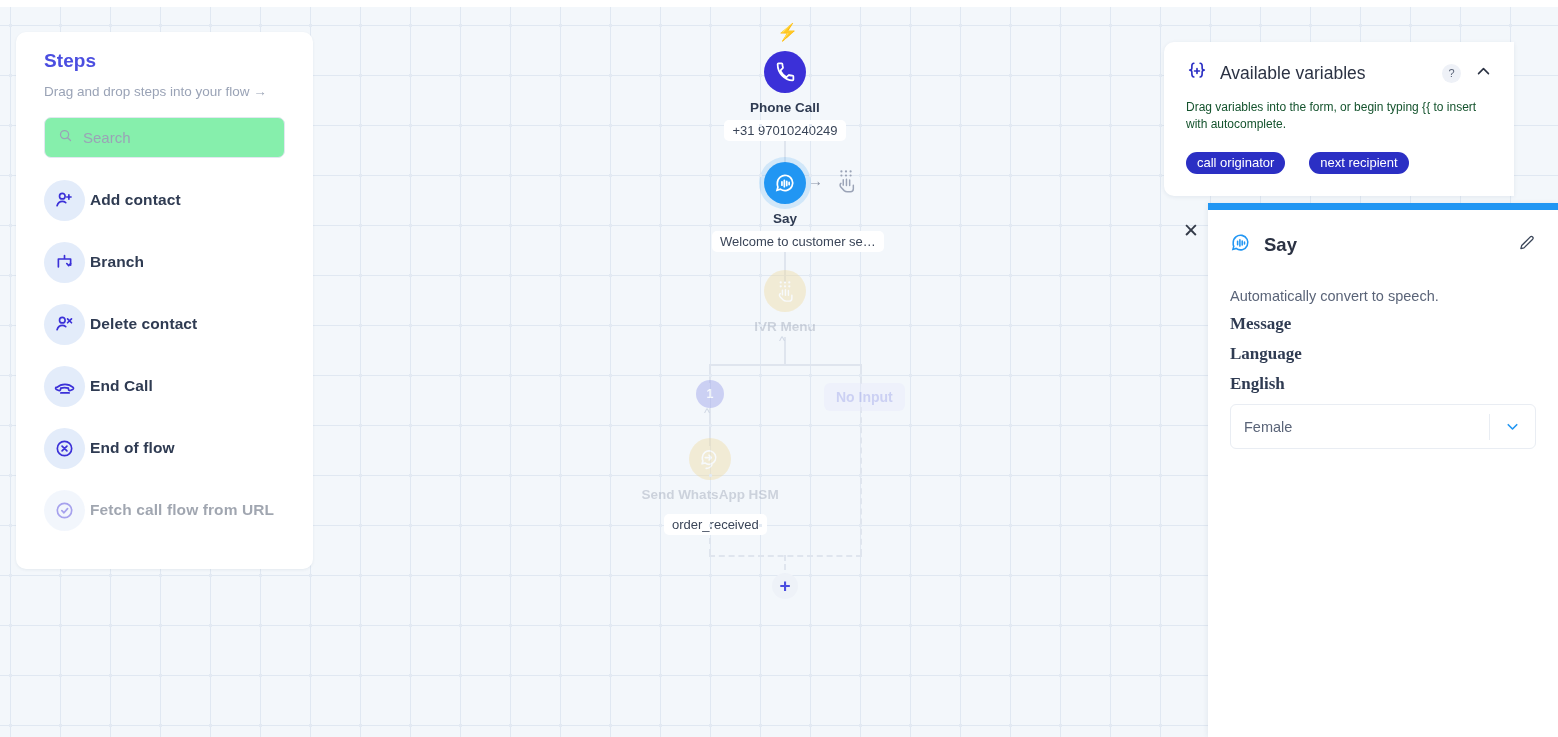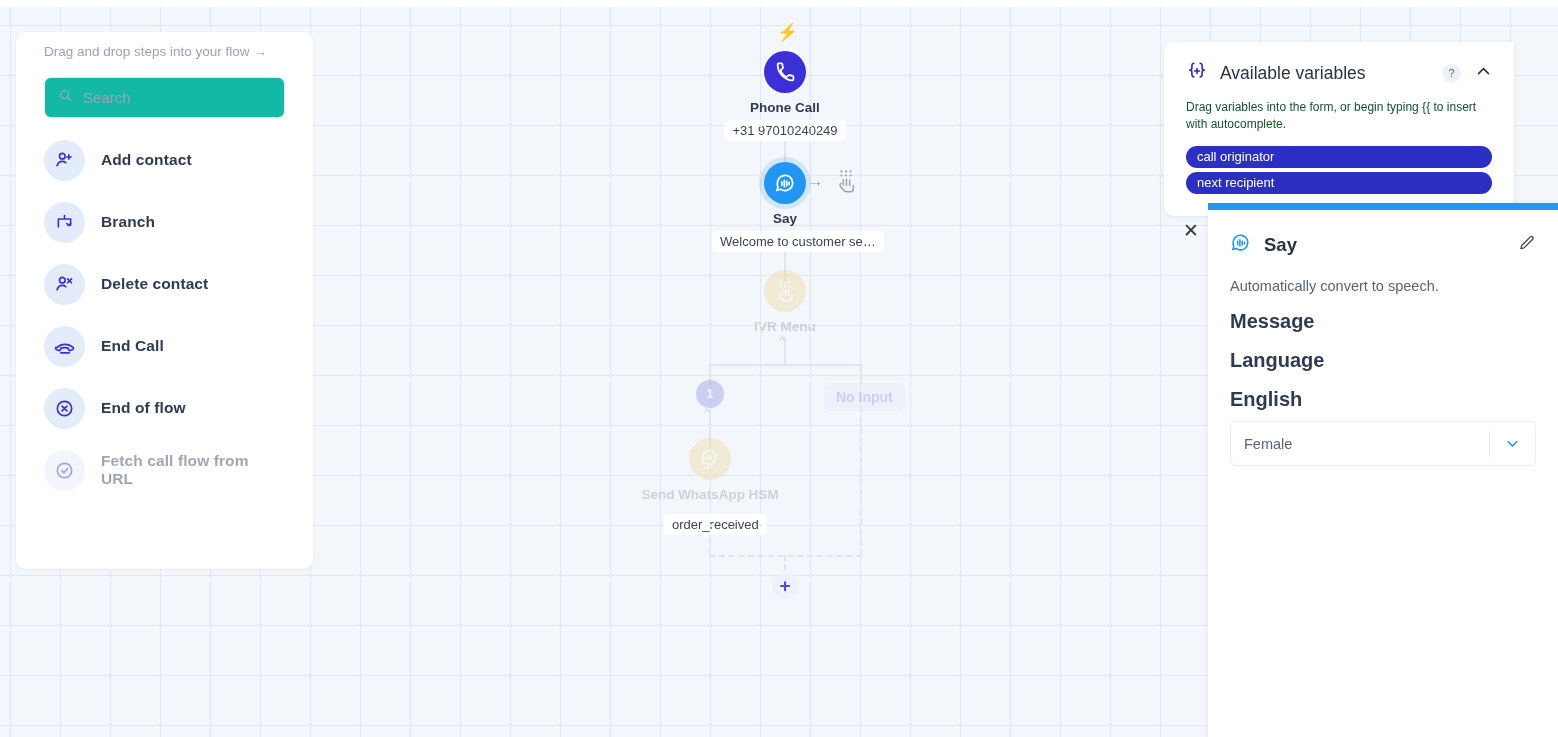--- a/index.html
+++ b/index.html
@@ -38,29 +38,29 @@
     border-radius: 10px;
     box-shadow: 0 1px 3px rgba(30,50,90,.07);
     overflow: hidden;
     padding: 0 28px;
     z-index: 5;
   }
   .sb-title { color:#4b4ee0; font-size:19px; font-weight:700; margin-top:18px; letter-spacing:.1px;}
   .sb-sub { color:#9aa3b6; font-size:13.5px; margin-top:12px; }
   .sb-search {
     margin-top: 18px; height: 41px; border: 1px solid #e2e7f0; border-radius: 7px;
-    display:flex; align-items:center; gap:10px; padding: 0 13px; background:#14b8a6;
+    display:flex; align-items:center; gap:10px; padding: 0 13px; background:#86efac;
   }
   .sb-search input {
     border:0; outline:0; font-family:inherit; font-size:15px; color:#4b5568; width:100%;
     background:transparent;
   }
   .sb-search input::placeholder { color:#9aa3b6; }
   .steps-list { margin-top: 11px; }
-  .step-row { display:flex; align-items:center; gap:16px; height:62px; cursor:pointer;}
+  .step-row { display:flex; align-items:center; gap:5px; height:62px; cursor:pointer;}
   .step-ico {
     width:41px; height:41px; border-radius:50%; background:#e3ecfa;
     display:flex; align-items:center; justify-content:center; flex:0 0 41px;
   }
   .step-label { font-size:15.5px; font-weight:700; color:#2f3b52; letter-spacing:.1px;}
   .fade-row { opacity:.45; }
 
   
   .node { position:absolute; text-align:center; }
   .node-circle {
@@ -113,36 +113,36 @@
     box-shadow:0 1px 4px rgba(30,50,90,.08);
     padding:18px 22px 22px 22px; z-index:6;
   }
   .vars-head { display:flex; align-items:center; }
   .vars-title { font-size:17.5px; color:#2b3243; margin-left:12px; flex:1; }
   .help-dot {
     width:19px; height:19px; border-radius:50%; background:#eef1f7; color:#5a6478;
     font-size:11px; display:flex; align-items:center; justify-content:center; margin-right:14px; cursor:pointer;
   }
   .vars-desc { color:#14532d; font-size:12px; line-height:1.45; margin-top:13px; }
-  .var-chips { margin-top:12px; display:flex; gap:4px;flex-direction:column; }
+  .var-chips { margin-top:18px; display:flex; gap:24px; }
   .var-chip {
     background:#2b2fc4; color:#fff; font-size:13px; border-radius:11px;
     padding:3px 11px 4px; cursor:grab; white-space:nowrap;
   }
 
   .say-panel {
     position:absolute; left:1208px; top:203px; width:350px; height:534px;
     background:#ffffff; box-shadow:-1px 0 5px rgba(30,50,90,.07); z-index:6;
     border-top:7px solid #2196f3;
     padding: 22px 22px 0 22px; overflow:hidden;
   }
   .sp-head { display:flex; align-items:center; }
   .sp-title { font-size:18.5px; font-weight:700; color:#2b3243; margin-left:12px; flex:1;}
-  .sp-desc { font-size:14.5px; color:#5a6478; margin-top:20px; }
-  .fld-label { font-size:20px; font-weight:700; color:#2f3b52; margin-top:16px; }
+  .sp-desc { font-size:14.5px; color:#5a6478; margin-top:30px; }
+  .fld-label { font-size:17px; font-weight:700; color:#2f3b52; margin-top:10px;font-family:Liberation Serif, serif; }
   .msg-box {
     margin-top:10px; border:1px solid #e2e7f0; border-radius:6px;
     padding:14px 18px; font-size:14.5px; line-height:1.48; color:#4b5568;
     min-height:120px;
   }
   .select-box {
     margin-top:10px; height:45px; border:1px solid #e9edf3; border-radius:6px;
     display:flex; align-items:center; cursor:pointer; background:#fff;
   }
   .select-val { flex:1; padding-left:13px; font-size:14.5px; color:#5a6478; }
@@ -243,20 +243,21 @@
       </svg>
     </div>
     <div class="node-name">Send WhatsApp HSM</div>
   </div>
   <div class="node-chip" style="position:absolute; left:664px; top:502px;">order_received</div>
 
   <div class="plus-btn" style="left:772px; top:566px;">+</div>
 </div>
 
 <div class="sidebar">
+  <div class="sb-title">Steps</div>
   <div class="sb-sub">Drag and drop steps into your flow →</div>
 
   <div class="sb-search">
     <span>
       <svg width="15" height="15" viewBox="0 0 24 24" fill="none" stroke="#9aa3b6" stroke-width="2" stroke-linecap="round">
         <circle cx="10.5" cy="10.5" r="6.5"></circle>
             <path d="M15.5 15.5 20 20"></path>
       </svg>
     </span>
     <input type="text" placeholder="Search" style="">

